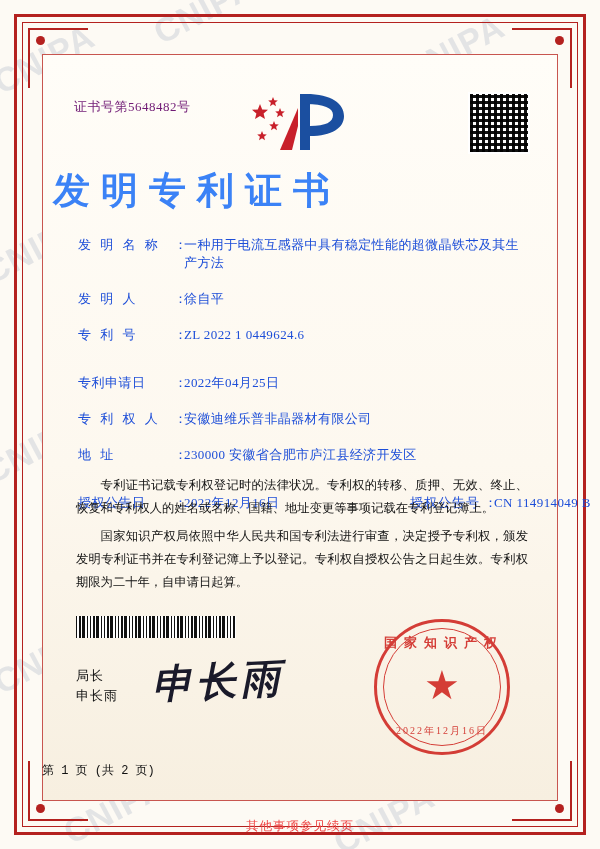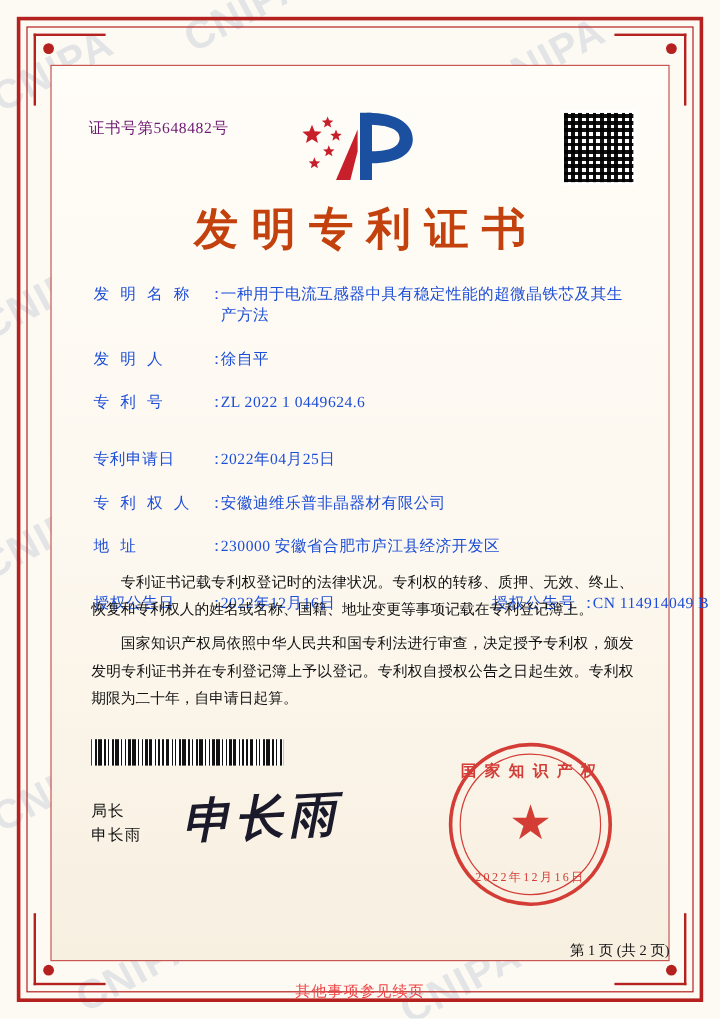--- a/index.html
+++ b/index.html
@@ -119,25 +119,24 @@
     top: 34px;
     transform: translateX(-50%);
     width: 120px;
     height: 72px;
   }
   .title {
     position: absolute;
     left: 0;
     right: 0;
     top: 112px;
-    text-align: center;
     font-size: 37px;
     font-weight: bold;
     letter-spacing: 11px;
-    color: #c2410c;
+    color: #3b82f6;
     text-indent: 11px;
     font-family: "DejaVu Serif", "Liberation Serif", serif;
   }
   .fields {
     position: absolute;
     left: 36px;
     right: 30px;
     top: 182px;
   }
   .frow {
@@ -251,24 +250,25 @@
     left: 50%;
     top: 50%;
     transform: translate(-50%, -52%);
     font-size: 40px;
     line-height: 1;
   }
   .page-no {
     position: absolute;
     left: 0;
     right: 0;
-    bottom: 0;
-    text-align: right;
+    bottom: 22px;
+    text-align: left;
     font-size: 12px;
     color: #111;
+    font-family: Liberation Mono, monospace;
   }
   .footnote {
     position: absolute;
     left: 0;
     right: 0;
     bottom: 14px;
     text-align: center;
     font-size: 12.5px;
     color: #ef4444;
     letter-spacing: 1px;

